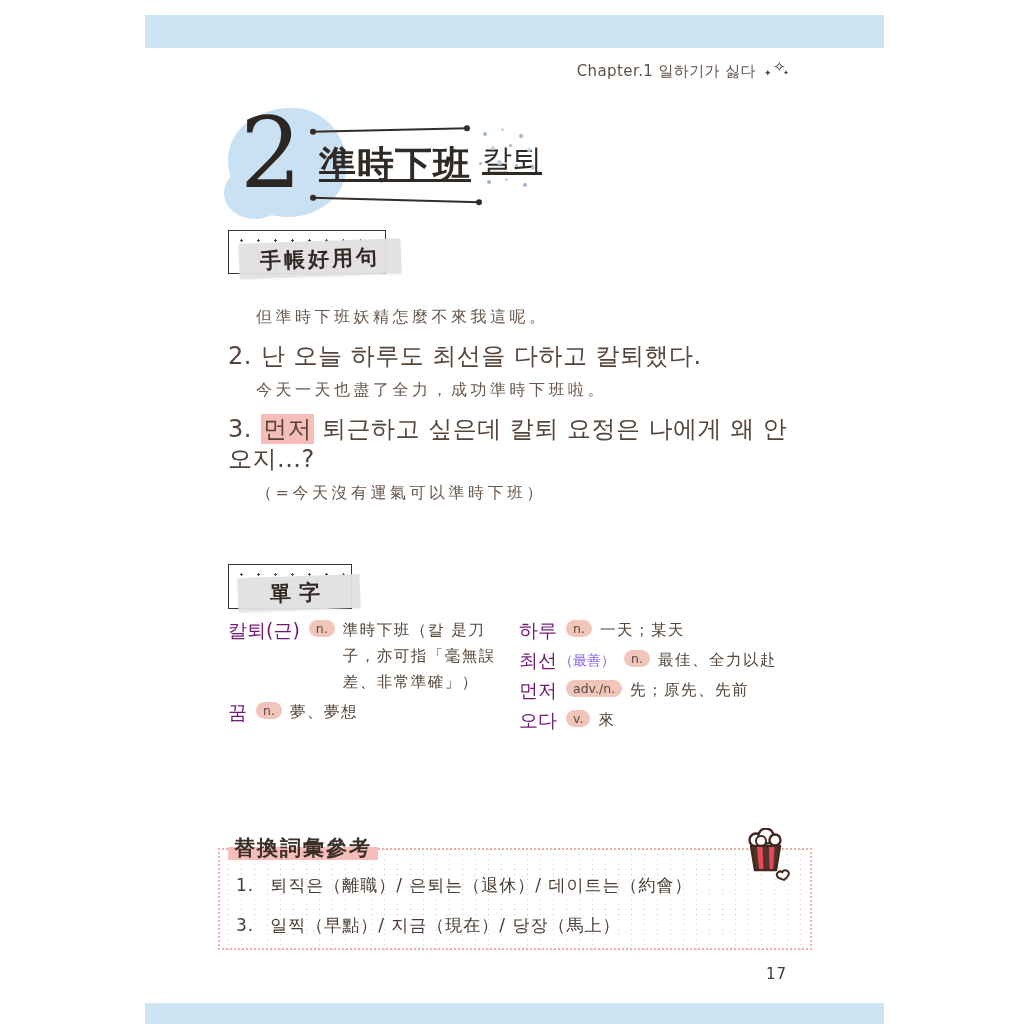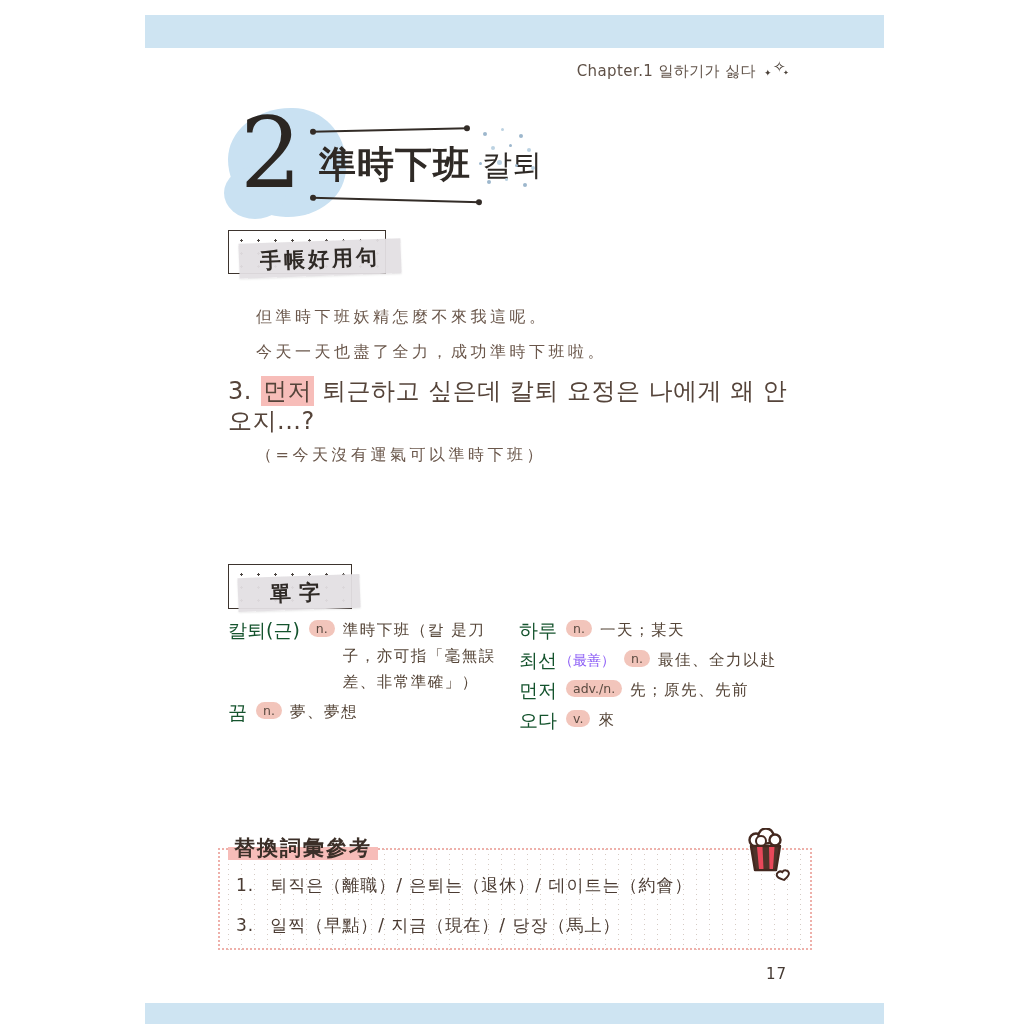--- a/index.html
+++ b/index.html
@@ -22,21 +22,21 @@
 
   
   .blob { position:absolute; left:228px; top:93px; width:118px; height:109px; background:#c9e1f2; border-radius:54% 46% 50% 50% / 48% 52% 46% 54%; }
   .blob2 { left:224px; top:152px; width:62px; height:52px; border-radius:50%; }
   .lesson-num { position:absolute; left:240px; top:88px; font-family:"DejaVu Serif", serif; font-size:97px; line-height:1.05; color:#2b2622; }
   .tline { position:absolute; height:2px; background:#332c27; }
   .tline::before,.tline::after { content:""; position:absolute; width:6px; height:6px; border-radius:50%; background:#332c27; top:-2px; }
   .tline::before { left:-2px; } .tline::after { right:-2px; }
   .tline-top { left:312px; top:114px; width:156px; transform:rotate(-1.3deg); }
   .tline-bottom { left:312px; top:184px; width:168px; transform:rotate(1.5deg); }
-  .ttext { position:absolute; left:319px; top:125px; display:flex; align-items:center; gap:11px; color:#2f2a26; }
+  .ttext { position:absolute; left:319px; top:125px; display:flex; gap:11px; color:#2f2a26;text-decoration:underline; }
   .ttext-zh { font-size:37px; font-weight:600; letter-spacing:1px; }
   .ttext-kr { font-size:30px; font-weight:500; }
   .deco-dots { position:absolute; left:473px; top:115px; width:72px; height:72px; }
   .deco-dots i { position:absolute; border-radius:50%; background:#9db7cd; }
   .deco-dots i:nth-child(2n) { background:#bcd2e2; }
   .deco-dots i:nth-child(1){left:10px;top:2px;width:4px;height:4px;}
   .deco-dots i:nth-child(2){left:28px;top:-2px;width:3px;height:3px;}
   .deco-dots i:nth-child(3){left:46px;top:4px;width:4px;height:4px;}
   .deco-dots i:nth-child(4){left:18px;top:16px;width:4px;height:4px;}
   .deco-dots i:nth-child(5){left:36px;top:14px;width:3px;height:3px;}
@@ -69,21 +69,21 @@
   .hl { background:#f7bdb9; padding:1px 2px; }
   .hl:empty { display:none; }
   .zh { margin:8px 0 0 28px; font-size:16px; color:#6a574b; letter-spacing:3.5px; line-height:21px; }
   .zh:empty { display:none; margin:0; }
 
   
   .vocab-col { position:absolute; top:602px; }
   .vocab-left { left:228px; width:276px; }
   .vocab-right { left:519px; width:300px; }
   .ventry { display:flex; align-items:flex-start; margin-bottom:4px; }
-  .vword { font-size:19px; color:#14532d; white-space:nowrap; line-height:26px; }
+  .vword { font-size:19px; color:#701a75; white-space:nowrap; line-height:26px; }
   .vnote { color:#8b5cf6; font-size:14px; line-height:26px; margin-left:2px; white-space:nowrap;text-align:right; }
   .vnote:empty { display:none; }
   .vpos { background:#f2c5bb; border-radius:10px; padding:1px 7px; font-size:12.5px; color:#5a4a40;
           margin:3px 8px 0 9px; white-space:nowrap; }
   .vdef { font-size:15.5px; color:#554538; letter-spacing:1.5px; line-height:26px; flex:1; }
 
   
   .subbox { position:absolute; left:218px; top:833px; width:594px; height:102px;
             border:2px dotted #eeb0aa;
             background-image:radial-gradient(circle, #d6ccc5 0.8px, transparent 1px);
@@ -147,20 +147,21 @@
   <div class="washi washi-phrases">
     <div class="tape">手帳好用句</div>
   </div>
 
   <div class="phrases">
     <div class="phrase">
       <div class="zh">但準時下班妖精怎麼不來我這呢。</div>
 
     </div>
     <div class="phrase">
+      <div class="kr"><span class="num">2.</span><span>난 오늘 하루도 최선을 다하고 칼퇴했다.</span></div>
       <div class="zh">今天一天也盡了全力，成功準時下班啦。</div>
 
     </div>
     <div class="phrase">
       <div class="kr"><span class="num">3.</span><span class="hl">먼저</span><span> 퇴근하고 싶은데 칼퇴 요정은 나에게 왜 안 오지...?</span></div>
       <div class="zh">（=今天沒有運氣可以準時下班）</div>
     </div>
   </div>
 
   <div class="washi washi-vocab">

